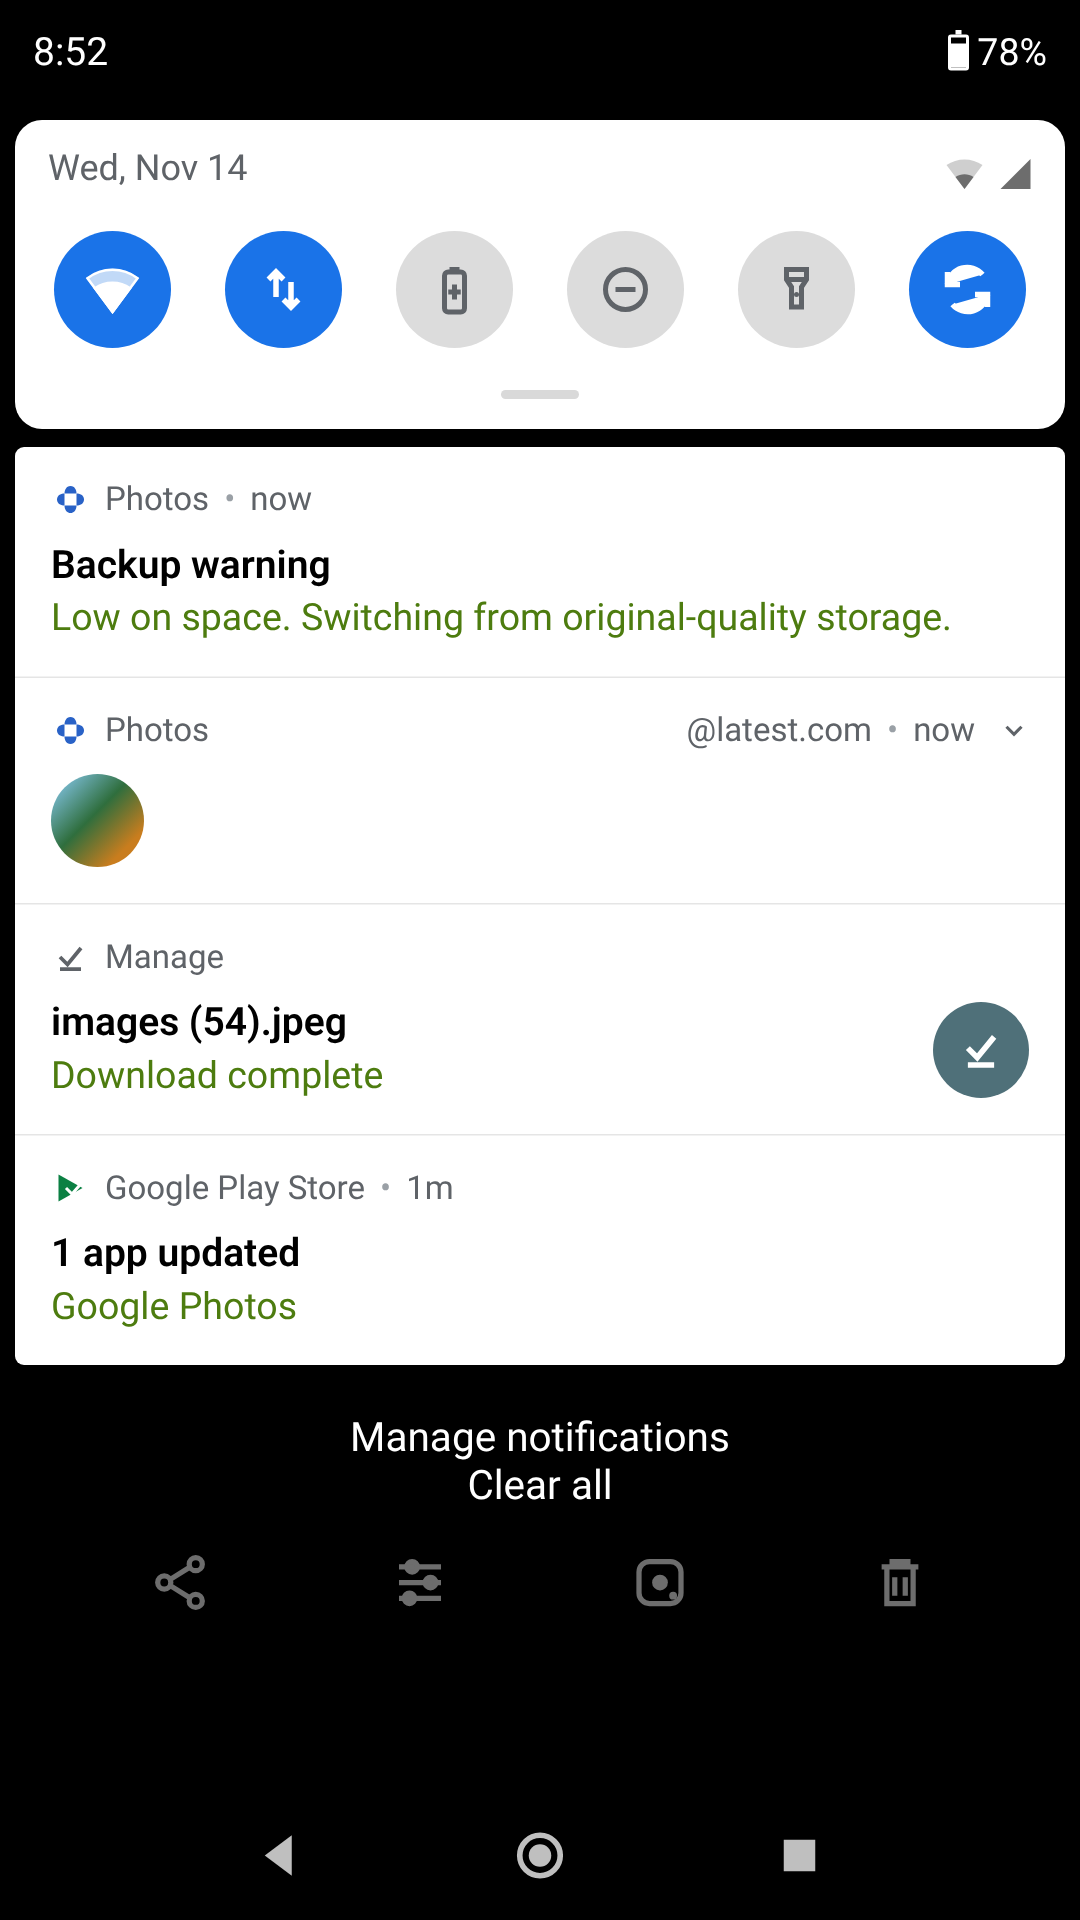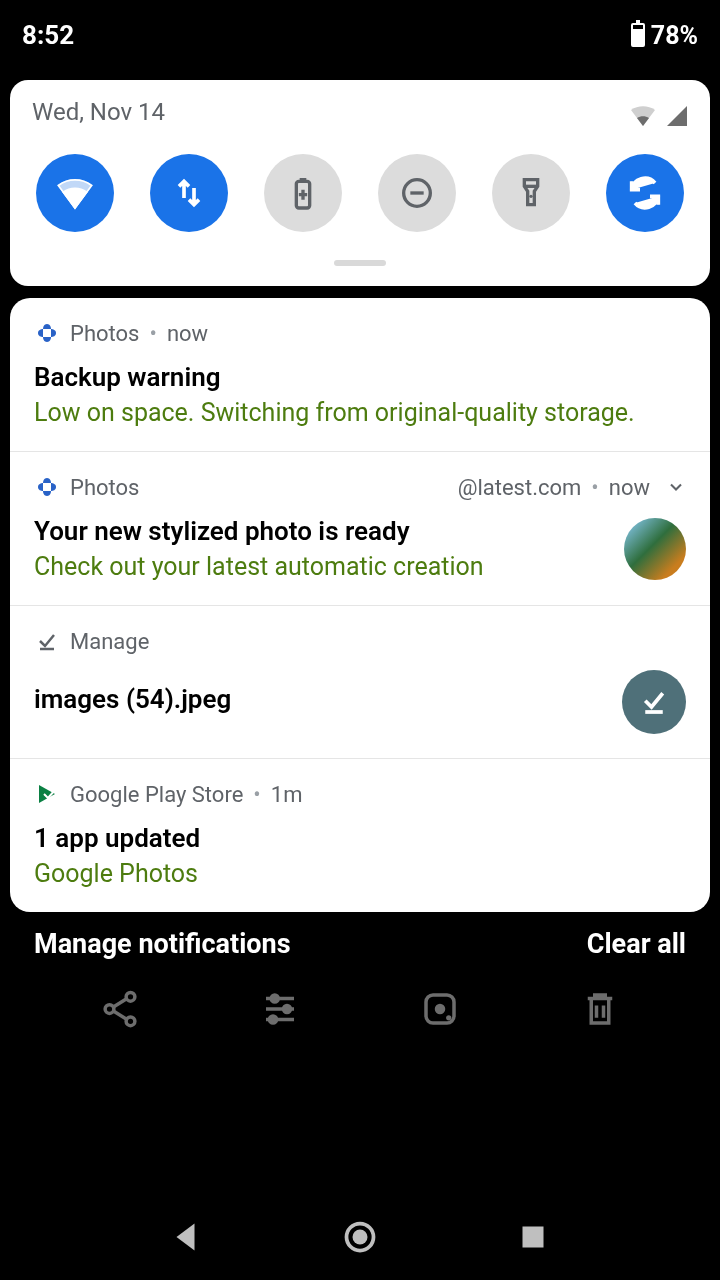--- a/index.html
+++ b/index.html
@@ -12,21 +12,21 @@
     color: #202124;
   }
   .status-bar {
     height: 70px;
     display: flex;
     align-items: center;
     justify-content: space-between;
     padding: 0 22px;
     color: #fff;
     font-size: 26px;
-    font-weight: 700;
+    font-weight: 400;
   }
   .status-right { display: flex; align-items: center; gap: 6px; font-size: 25px; text-align: center;}
   .battery-icon {
     width: 14px; height: 24px;
     border: 2px solid #fff;
     border-radius: 2px;
     position: relative;
   }
   .battery-icon::before {
     content: ""; position: absolute; top: -5px; left: 3px;
@@ -68,23 +68,23 @@
   .tile svg { width:40px; height:40px; }
   .tile.active svg { fill:#fff; stroke:#fff; }
   .tile.inactive svg { fill:none; stroke:#5f6368; }
 
   .qs-handle {
     width: 52px; height: 6px; background:#d9d9d9; border-radius:3px;
     margin: 28px auto 0 auto;
   }
 
   .notif-list {
-    margin: 12px 10px 0 10px;
+    margin: 12px 10px 16px 10px;
     background:#fff;
-    border-radius: 20px;
+    border-radius: 6px;
     box-shadow: 0 4px 14px rgba(0,0,0,.25);
     overflow:hidden;
   }
   .notif {
     padding: 22px 24px 24px 24px;
     border-top: 1px solid #e5e5e5;
   }
   .notif:first-child { border-top:none; }
   .notif-head {
     display:flex; align-items:center; gap:10px;
@@ -106,21 +106,21 @@
     background:#4f7079; display:flex; align-items:center; justify-content:center;
     flex: 0 0 64px;
   }
   .chrome-badge svg{ width:30px; height:30px; stroke:#fff; fill:none; stroke-width:3;}
 
   .chevron { margin-left:6px; }
 
   .footer-bar {
     display:flex; justify-content:space-between; align-items:center;
     padding: 16px 34px;
-    color:#fff; font-size:27px; font-weight:700;
+    color:#fff; font-size:27px; font-weight:400;flex-direction:column;
   }
   .footer-btn { color:#fff; }
 
   .bg-toolbar {
     display:flex; justify-content:space-around; align-items:center;
     padding: 12px 40px 6px 40px;
   }
   .bg-toolbar svg{ width:42px; height:42px; stroke:#6d6d6d; fill:none; stroke-width:2;}
   .nav-bar {
     position:absolute; bottom:0; left:0; right:0;
@@ -230,41 +230,38 @@
       <span>Photos</span>
       <span style="flex:1"></span>
       <span>@latest.com</span>
       <span class="sep">•</span>
       <span>now</span>
       <svg class="chevron" width="20" height="20" viewBox="0 0 24 24">
           <path d="M6 9l6 6 6-6" stroke="#5f6368" fill="none" stroke-width="2.5"></path>
         </svg>
     </div>
     <div class="notif-row">
-      <div>
-        <div class="notif-title">Your new stylized photo is ready</div>
-        <div class="notif-body">Check out your latest automatic creation</div>
-      </div>
       <div class="thumb"></div>
     </div>
   </div>
 
   <div class="notif">
     <div class="notif-head">
       <span class="app-icon">
         <svg viewBox="0 0 24 24" width="24" height="24" stroke="#5f6368" fill="none" stroke-width="2.5">
             <path d="M5 12l5 5 9-11"></path>
             <path d="M5 20h14"></path>
           </svg>
       </span>
       <span>Manage</span>
     </div>
     <div class="notif-row">
       <div>
         <div class="notif-title">images (54).jpeg</div>
+        <div class="notif-body">Download complete</div>
       </div>
       <div class="chrome-badge">
         <svg viewBox="0 0 24 24">
             <path d="M5 11l5 5 9-11"></path>
             <path d="M5 20h14"></path>
           </svg>
       </div>
     </div>
   </div>
 

